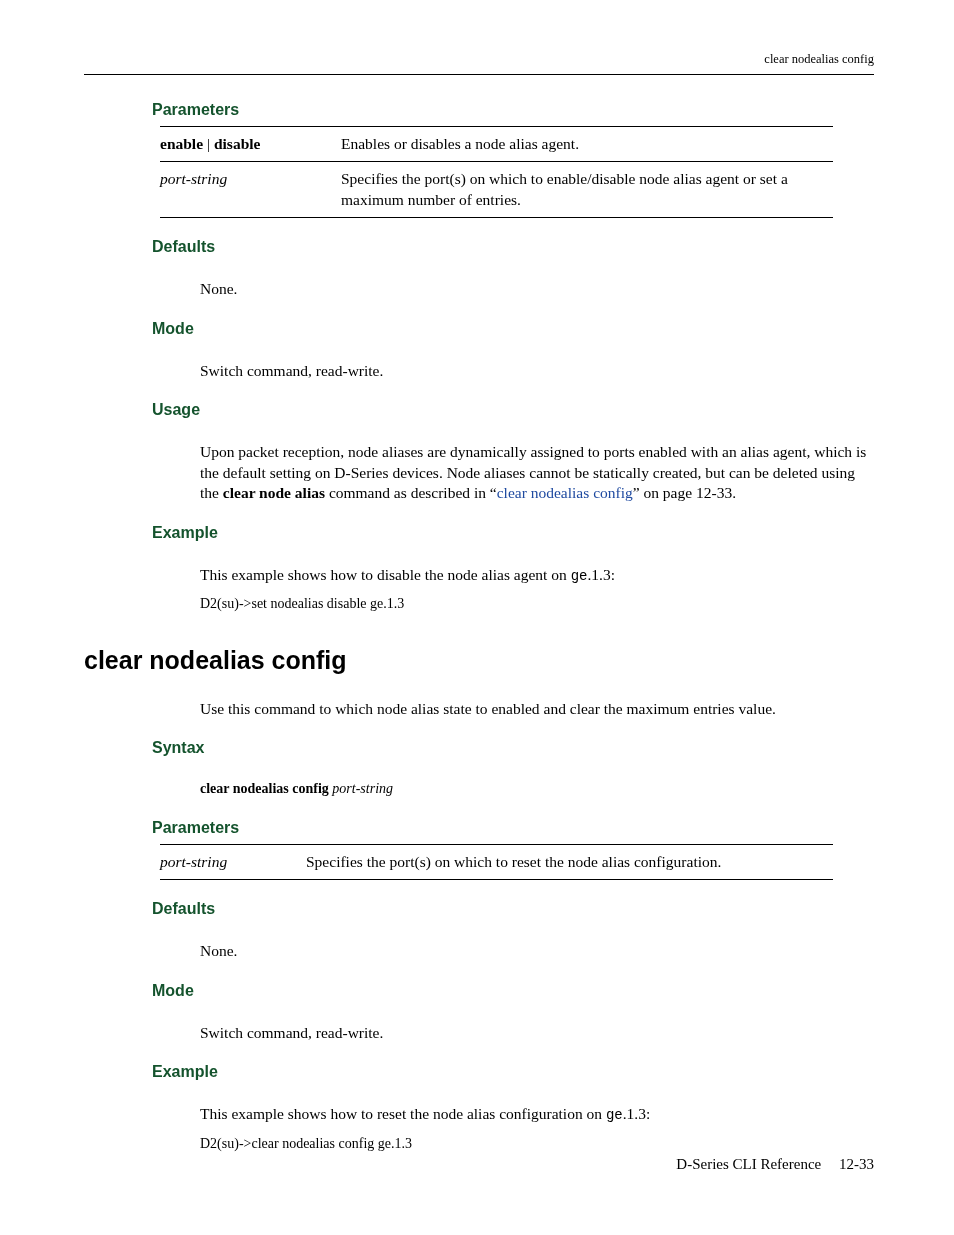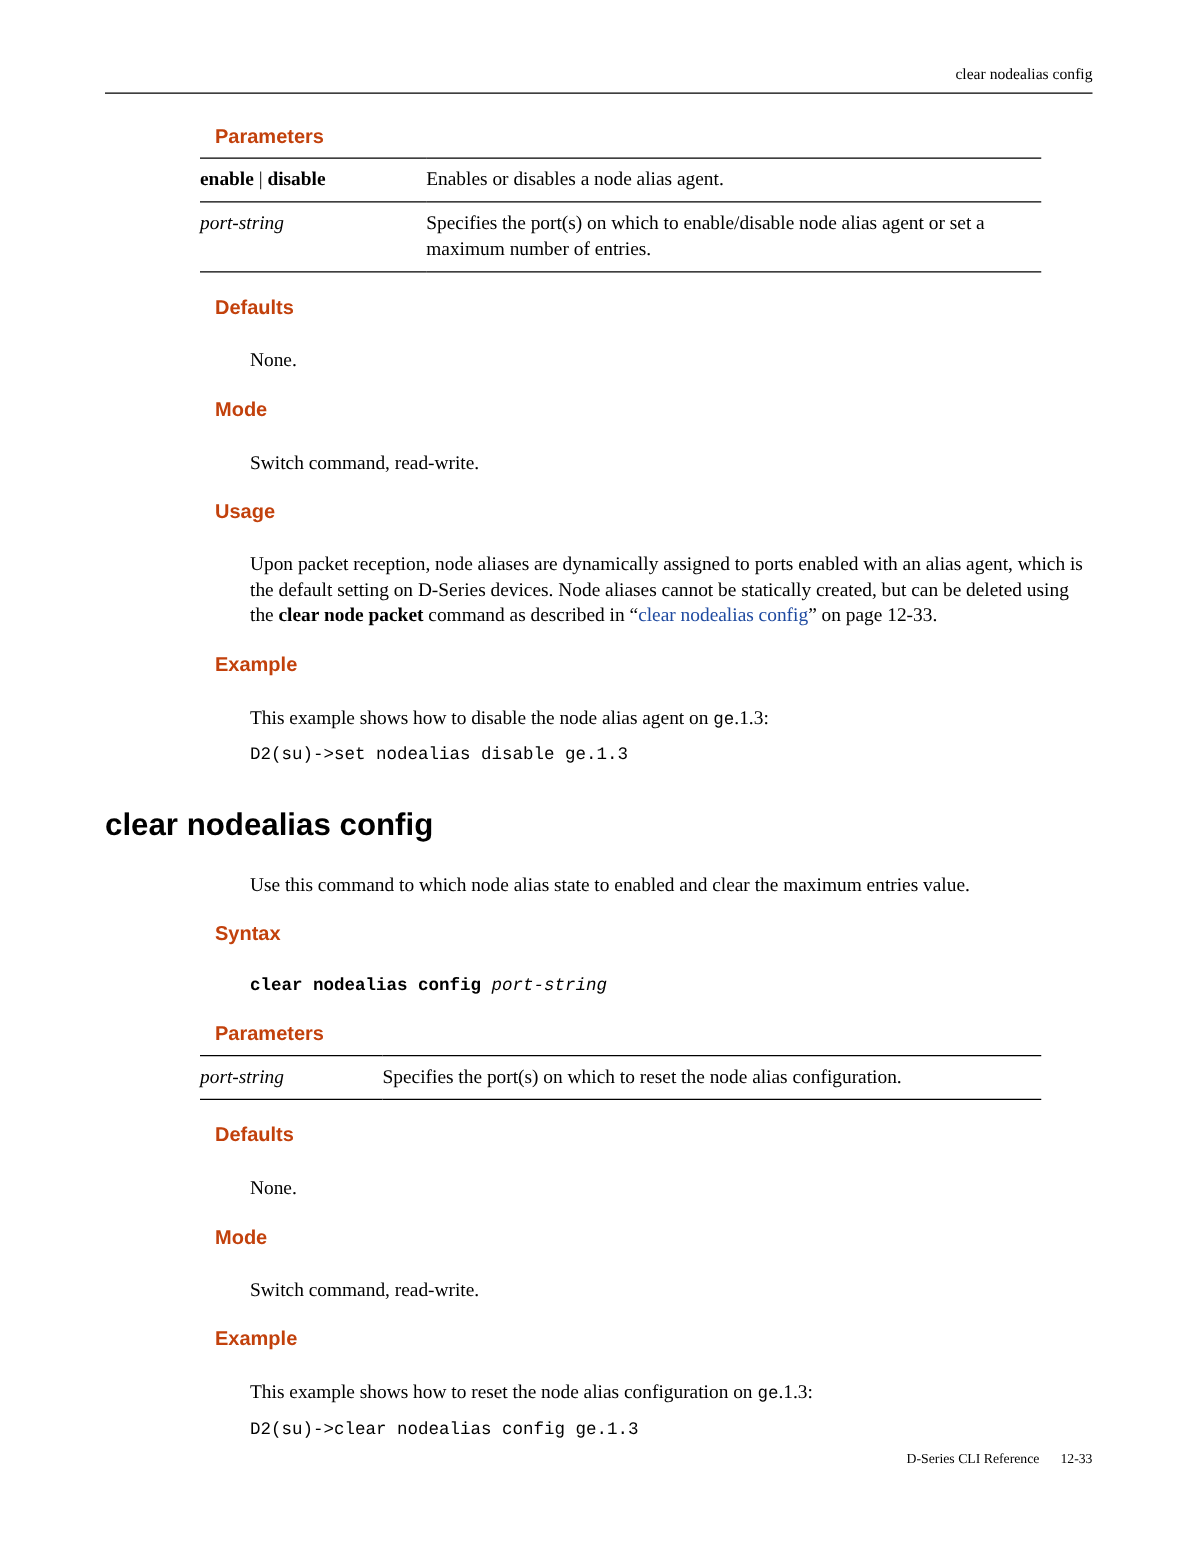--- a/index.html
+++ b/index.html
@@ -22,53 +22,53 @@
     text-align: right;
     font-size: 12.5px;
     padding-bottom: 6px;
     border-bottom: 1px solid #000;
     margin-bottom: 24px;
   }
   .footer {
     position: absolute;
     bottom: 60px;
     right: 80px;
-    font-size: 11px;
+    font-size: 15px;
     margin-top: 32px;
   }
   .footer .pg {
     margin-left: 14px;
   }
   .h-sub {
     font-family: Arial, Helvetica, sans-serif;
     font-weight: bold;
-    color: #c2410c;
+    color: #14532d;
     font-size: 16px;
-    margin: 18px 0 6px 88px;
+    margin: 18px 0 6px 68px;
   }
   .h-main {
     font-family: Arial, Helvetica, sans-serif;
     font-weight: bold;
     color: #000;
     font-size: 25px;
     margin: 30px 0 10px 0;
   }
   .body-block {
     margin-left: 116px;
     margin-top: 22px;
   }
   .body-block p {
     margin: 4px 0 10px 0;
   }
   a.link {
     color: #1f4aa0;
     text-decoration: none;
   }
   pre.code {
-    font-family: Liberation Mono, monospace;
+    font-family: Liberation Serif, serif;
     font-size: 14px;
     margin: 6px 0 10px 0;
     white-space: pre;
   }
   .syntax-line .bold { font-weight: bold; }
   .syntax-line .ital { font-style: italic; }
   .inline-code { font-family: Liberation Mono, monospace; font-size: 14px; }
 
   table.param-table {
     border-collapse: collapse;
@@ -122,21 +122,21 @@
   </div>
 
   <div class="h-sub">Mode</div>
   <div class="body-block">
     <p>Switch command, read-write.</p>
   </div>
 
   <div class="h-sub">Usage</div>
   <div class="body-block">
     <p>
-      <span>Upon packet reception, node aliases are dynamically assigned to ports enabled with an alias agent, which is the default setting on D-Series devices. Node aliases cannot be statically created, but can be deleted using the </span><b>clear node packet</b><span> command as described in “</span><a href="#" class="link">clear nodealias config</a><span>” on page 12-33.</span>
+      <span>Upon packet reception, node aliases are dynamically assigned to ports enabled with an alias agent, which is the default setting on D-Series devices. Node aliases cannot be statically created, but can be deleted using the </span><b>clear node alias</b><span> command as described in “</span><a href="#" class="link">clear nodealias config</a><span>” on page 12-33.</span>
     </p>
   </div>
 
   <div class="h-sub">Example</div>
   <div class="body-block">
     <p>
       <span>This example shows how to disable the node alias agent on </span><span class="inline-code">ge</span><span>.1.3:</span>
     </p>
     <pre class="code">D2(su)-&gt;set nodealias disable ge.1.3</pre>
   </div>

